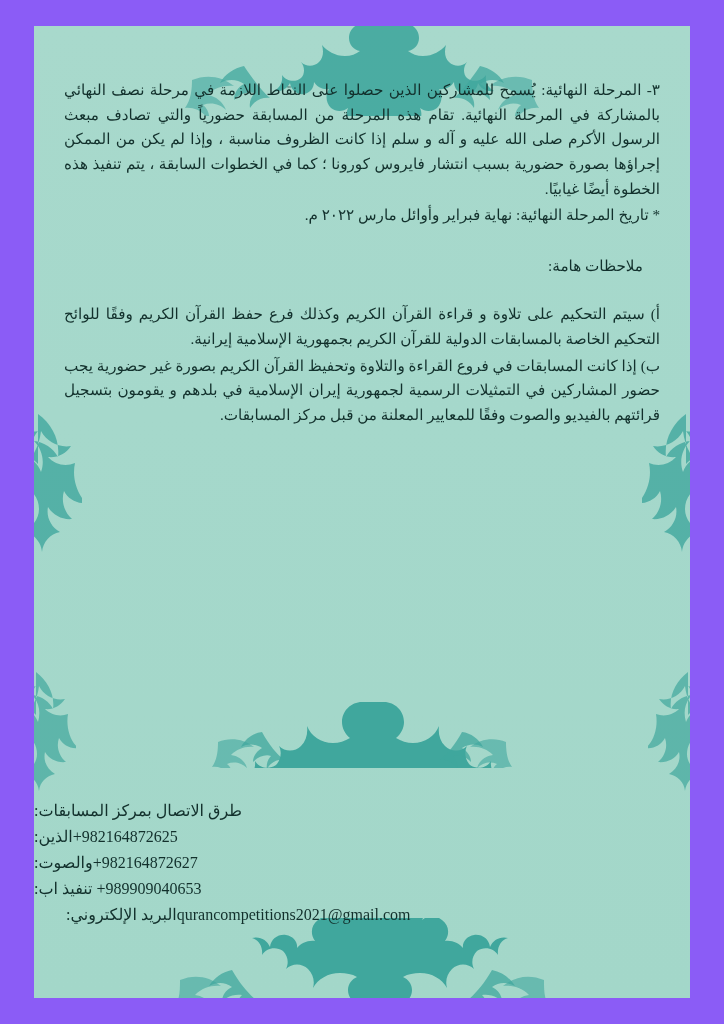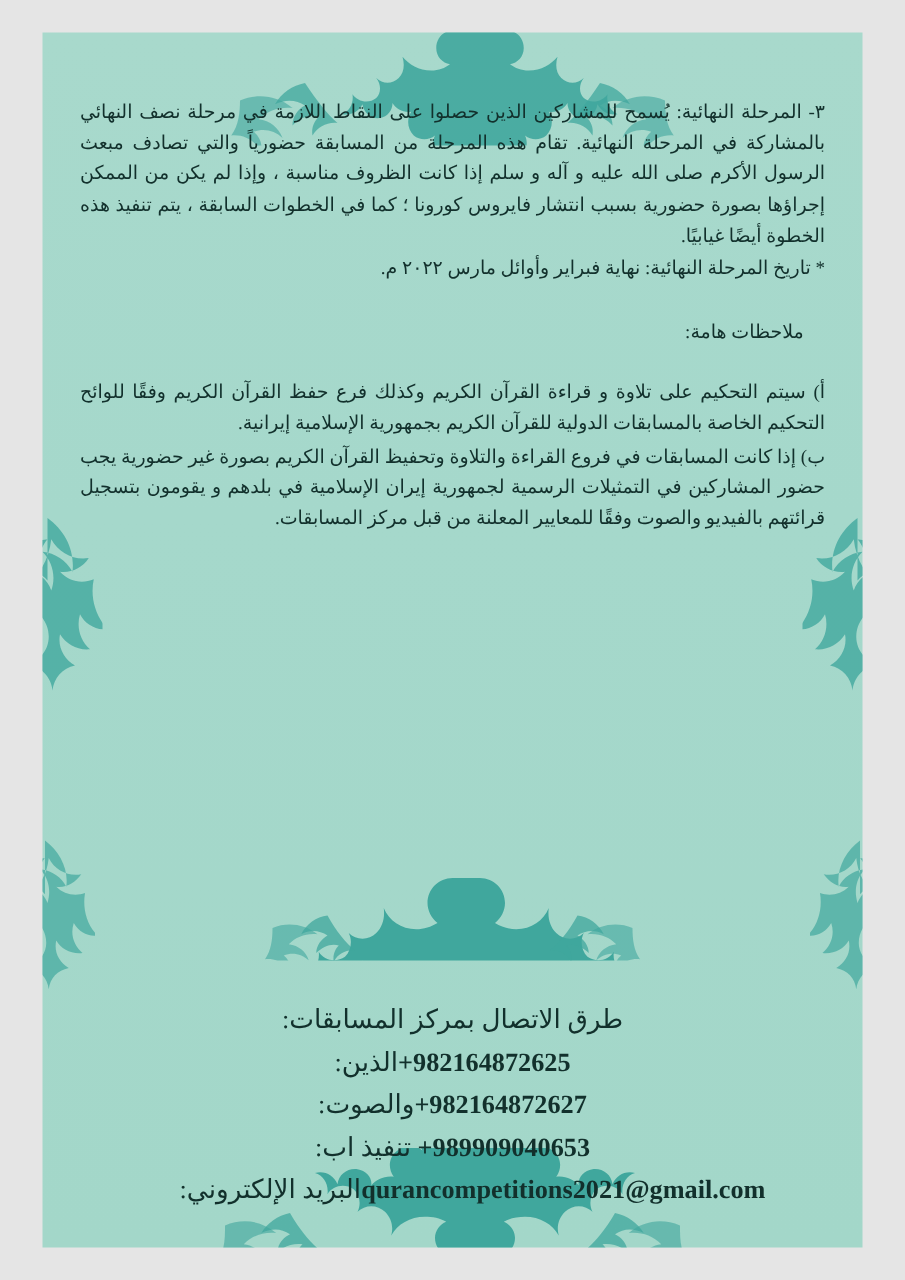--- a/index.html
+++ b/index.html
@@ -11,21 +11,21 @@
     width: 724px;
     height: 1024px;
     overflow: hidden;
     font-family: "Liberation Serif", "DejaVu Serif", serif;
   }
 
   .page {
     position: relative;
     width: 724px;
     height: 1024px;
-    background: #e5e5e5;
+    background: #8b5cf6;
     box-sizing: border-box;
   }
 
   
   .panel {
     position: absolute;
     left: 34px;
     top: 26px;
     width: 656px;
     height: 972px;
@@ -100,37 +100,36 @@
     margin: 17px;
     text-align: right;
   }
 
   
   .contact {
     position: absolute;
     left: 0;
     right: 0;
     top: 772px;
-    text-align: center;
+    text-align: left;
     direction: rtl;
     color: #12302c;
-    font-size: 21px;
+    font-size: 16px;
     line-height: 1.62;
   }
   .contact div { margin: 0; }
   .contact .email-line {
     direction: rtl;
     unicode-bidi: embed;
     margin-left: 32px;
   }
   .ltr {
     direction: ltr;
     unicode-bidi: embed;
     display: inline-block;
-    font-weight: bold;
   }
 </style>
 </head>
 <body>
 
 <div class="page">
   <div class="panel">
 
     <div class="orn orn-top">
       <svg width="420" height="96" viewBox="0 0 420 96" fill="none">

